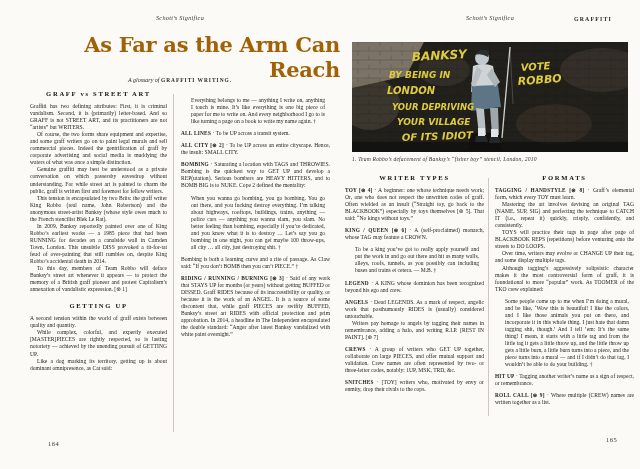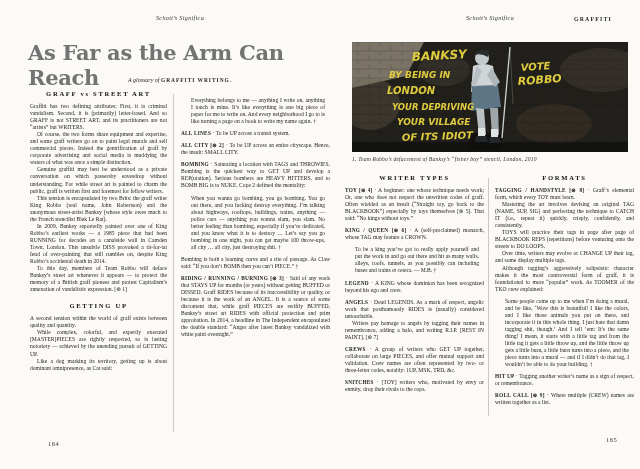--- a/index.html
+++ b/index.html
@@ -15,21 +15,21 @@
     font:italic 6.2px "Liberation Serif", serif;color:#3a3936;
     text-align:center;letter-spacing:.3px;
   }
   .section-tag{
     font:bold 5.8px "Liberation Serif", serif;letter-spacing:1.2px;color:#2a2927;
   }
   .pagenum{font:6.5px "Liberation Serif", serif;color:#3a3936;letter-spacing:.5px;}
   
   .main-title{
     font:bold 21px "DejaVu Serif", serif;letter-spacing:-.3px;
-    text-align:left;color:#737373;margin:8px;
+    text-align:right;color:#a16207;margin:0;
   }
   .subtitle{text-align:center;margin:0;color:#2a2927;}
   .subtitle .pre{font:italic 6px "Liberation Serif", serif;}
   .subtitle .trm{font:bold 5.4px "Liberation Serif", serif;letter-spacing:1px;}
   
   .colhead{
     font:bold 6.6px "Liberation Serif", serif;letter-spacing:1.7px;
     text-align:center;margin:0 0 6px 0;color:#151412;
   }
   .colbody{font:5.6px "Liberation Serif", serif;line-height:1.26;text-align:justify;color:#262522;}

